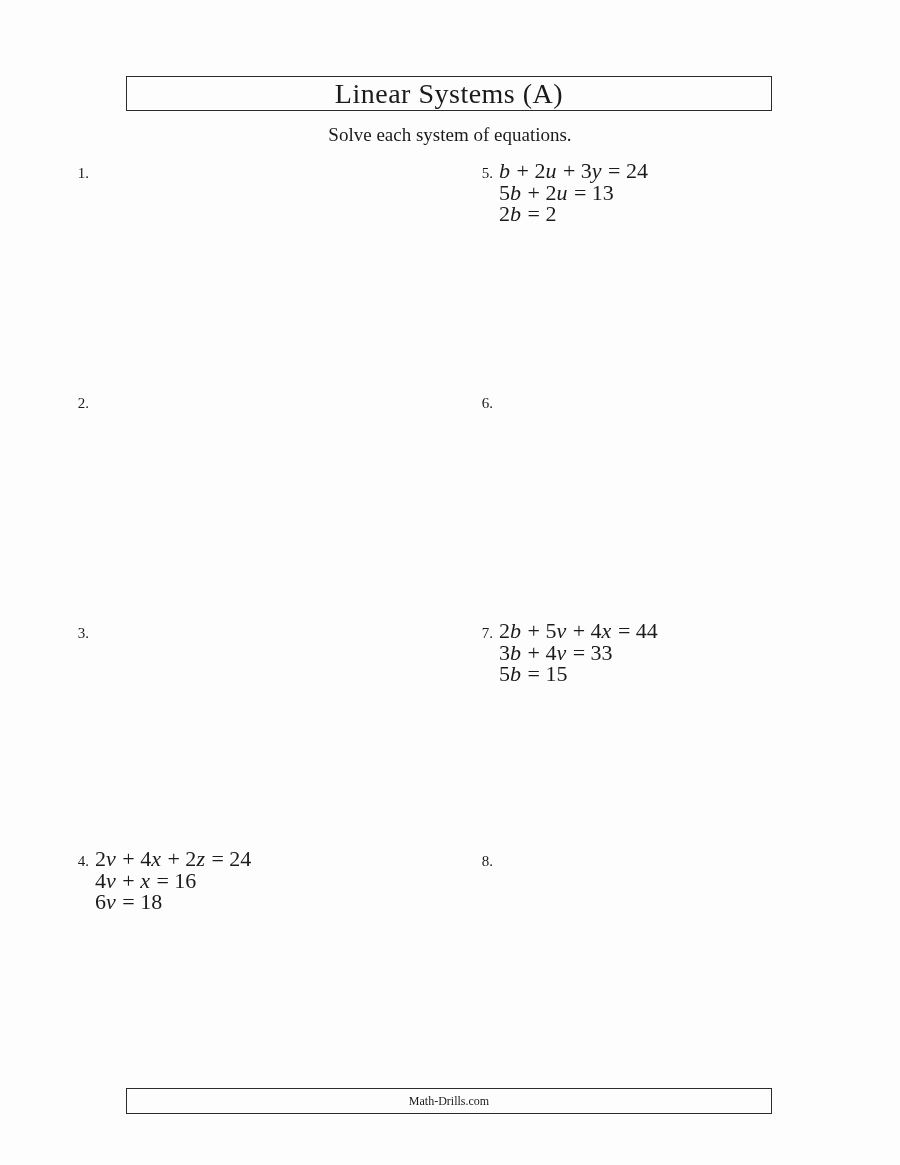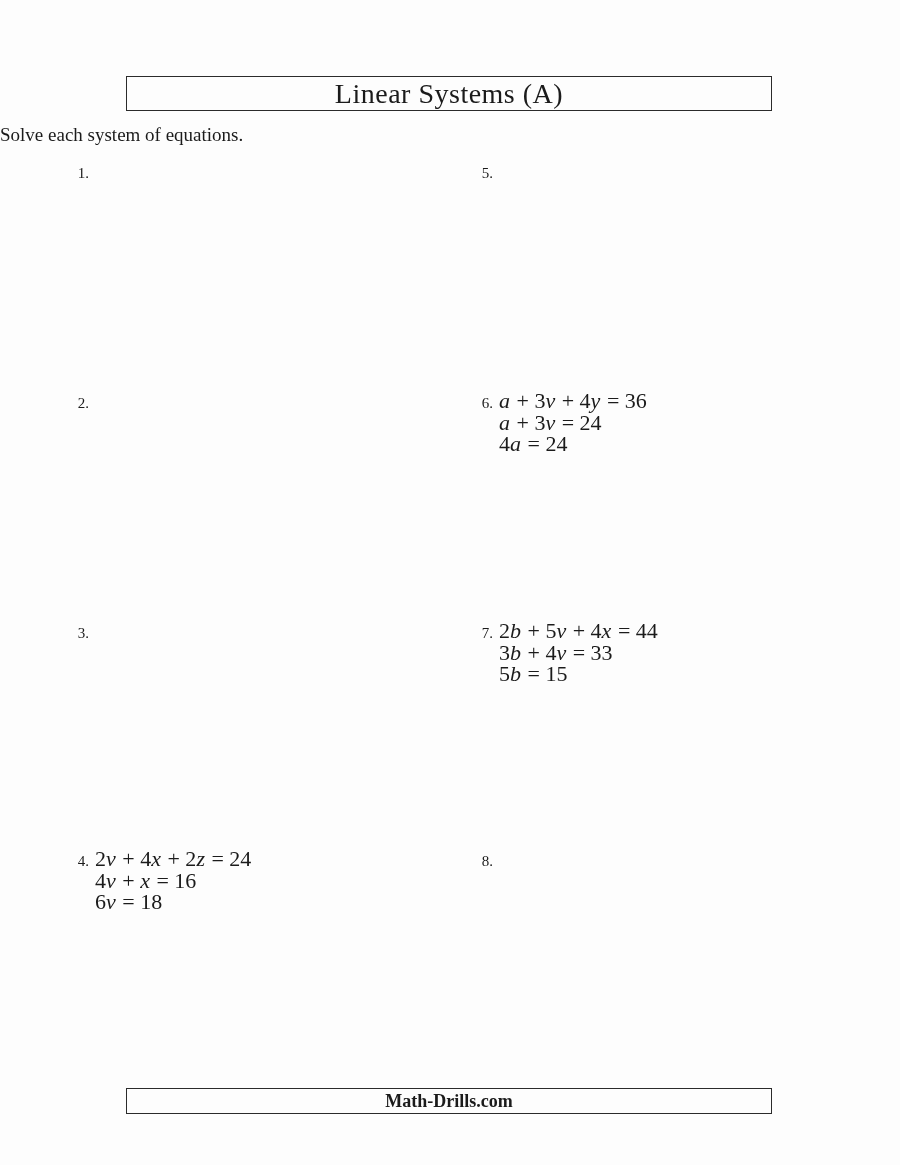--- a/index.html
+++ b/index.html
@@ -31,21 +31,21 @@
   .title-text {
     font-size: 28px;
     letter-spacing: 0.5px;
     white-space: nowrap;
   }
   .instructions {
     position: absolute;
     left: 0;
     top: 124px;
     width: 100%;
-    text-align: left;
+    text-align: center;
     font-size: 19px;
   }
   .problem {
     position: absolute;
     display: flex;
     align-items: flex-start;
   }
   .pnum {
     width: 16px;
     margin-right: 6px;
@@ -68,22 +68,21 @@
     left: 126px;
     top: 1088px;
     width: 644px;
     height: 24px;
     border: 1px solid #2b2b2b;
     display: flex;
     align-items: center;
     justify-content: center;
   }
   .footer-text {
-    font-size: 18px;
-    font-weight: bold;
+    font-size: 12px;
   }
 </style>
 </head>
 <body>
 
 <div class="page">
 
   <div class="title-box">
     <span class="title-text">Linear Systems (A)</span>
   </div>
@@ -106,29 +105,29 @@
     <div class="pnum">4.</div>
     <div class="plines">
       <div class="eq">2<i>v</i> + 4<i>x</i> + 2<i>z</i> = 24</div>
       <div class="eq">4<i>v</i> + <i>x</i> = 16</div>
       <div class="eq">6<i>v</i> = 18</div>
     </div>
   </div>
 
   <div class="problem" style="left:477px; top:160px;">
     <div class="pnum">5.</div>
+    <div class="plines">
+      <div class="eq"><i>b</i> + 2<i>u</i> + 3<i>y</i> = 24</div>
+      <div class="eq">5<i>b</i> + 2<i>u</i> = 13</div>
+      <div class="eq">2<i>b</i> = 2</div>
+    </div>
   </div>
 
   <div class="problem" style="left:477px; top:390px;">
     <div class="pnum">6.</div>
-    <div class="plines">
-      <div class="eq"><i>a</i> + 3<i>v</i> + 4<i>y</i> = 36</div>
-      <div class="eq"><i>a</i> + 3<i>v</i> = 24</div>
-      <div class="eq">4<i>a</i> = 24</div>
-    </div>
   </div>
 
   <div class="problem" style="left:477px; top:620px;">
     <div class="pnum">7.</div>
     <div class="plines">
       <div class="eq">2<i>b</i> + 5<i>v</i> + 4<i>x</i> = 44</div>
       <div class="eq">3<i>b</i> + 4<i>v</i> = 33</div>
       <div class="eq">5<i>b</i> = 15</div>
     </div>
   </div>

